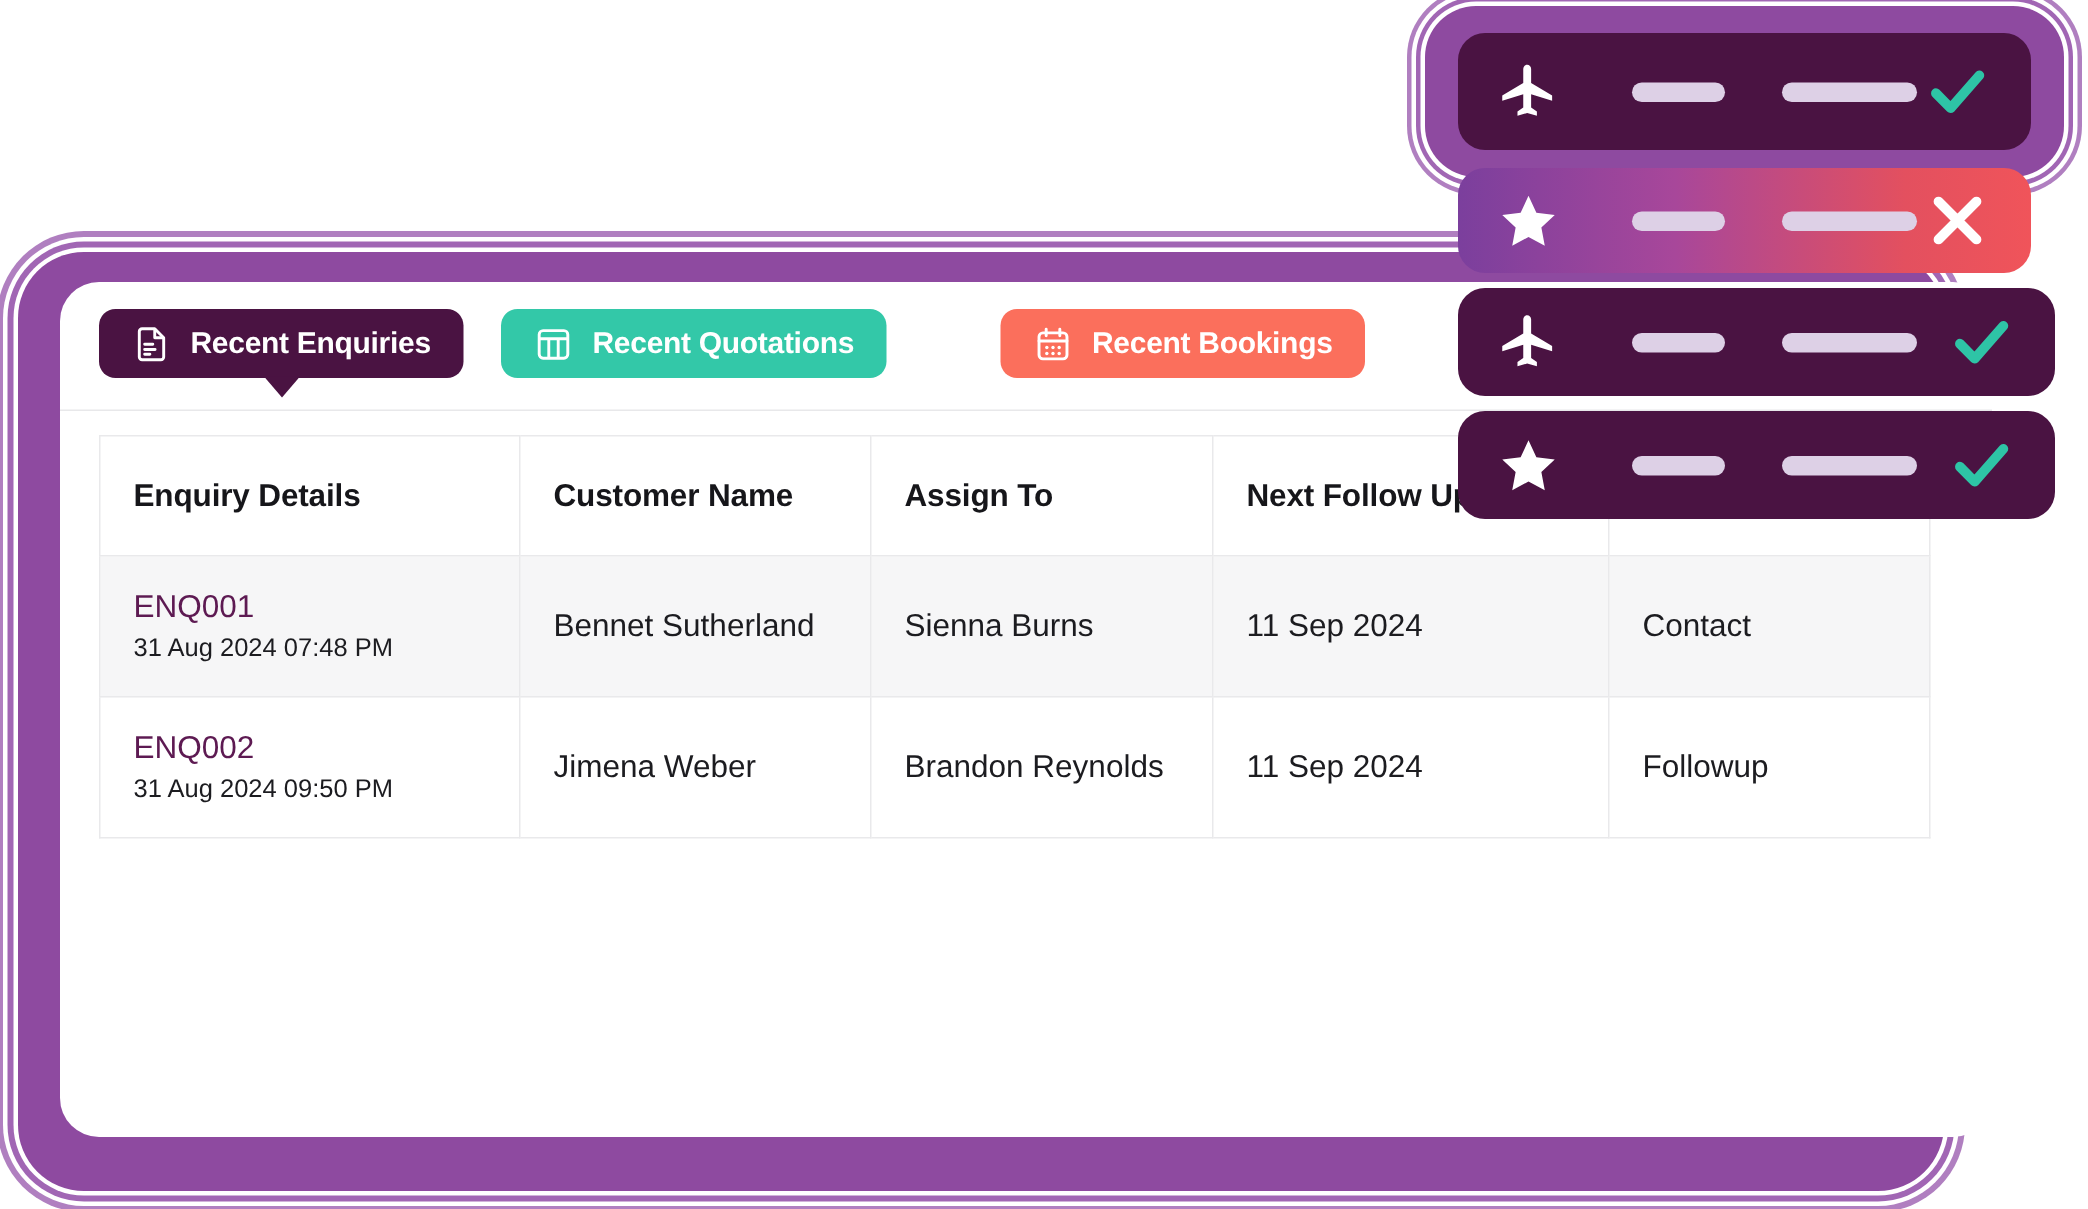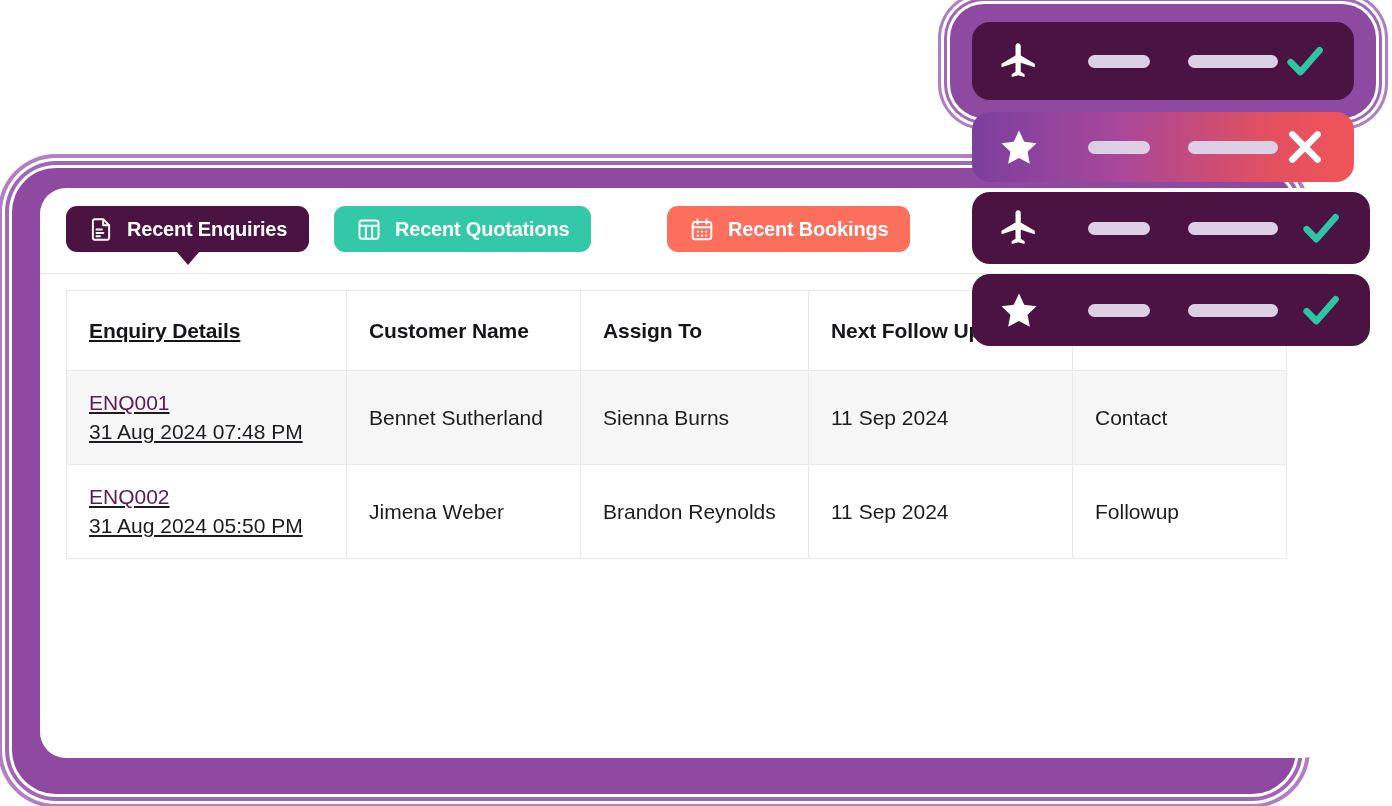--- a/index.html
+++ b/index.html
@@ -116,36 +116,36 @@
   }
   #enquiries-table td {
     height: 94px;
     font-size: 21px;
     color: #1c1c20;
     vertical-align: middle;
   }
   #enquiries-table tbody tr:nth-child(odd) td { background: #f6f6f7; }
   #enquiries-table tbody tr:nth-child(even) td { background: #ffffff; }
 
-  .col-1 { width: 280px; text-decoration: underline; }
+  .col-1 { width: 280px; }
   .col-2 { width: 234px; }
   .col-3 { width: 228px; }
   .col-4 { width: 264px; }
   .col-5 { width: 214px; }
 
   .enq-id {
     color: #5d1a52;
     font-size: 21px;
     display: block;
     margin-bottom: 5px;
     cursor: pointer;
   }
   .enq-date {
     color: #1c1c20;
-    font-size: 21px;
+    font-size: 17px;
     display: block;
   }
 
   
   .float-card {
     position: absolute;
     display: flex;
     align-items: center;
     border-radius: 18px;
     box-sizing: border-box;
@@ -257,21 +257,21 @@
             <span class="enq-date">31 Aug 2024 07:48 PM</span>
           </td>
           <td class="col-2">Bennet Sutherland</td>
           <td class="col-3">Sienna Burns</td>
           <td class="col-4">11 Sep 2024</td>
           <td class="col-5">Contact</td>
         </tr>
         <tr>
           <td class="col-1">
             <span class="enq-id">ENQ002</span>
-            <span class="enq-date">31 Aug 2024 05:50 PM</span>
+            <span class="enq-date">31 Aug 2024 09:50 PM</span>
           </td>
           <td class="col-2">Jimena Weber</td>
           <td class="col-3">Brandon Reynolds</td>
           <td class="col-4">11 Sep 2024</td>
           <td class="col-5">Followup</td>
         </tr>
       </tbody>
     </table>
 
   </div>

